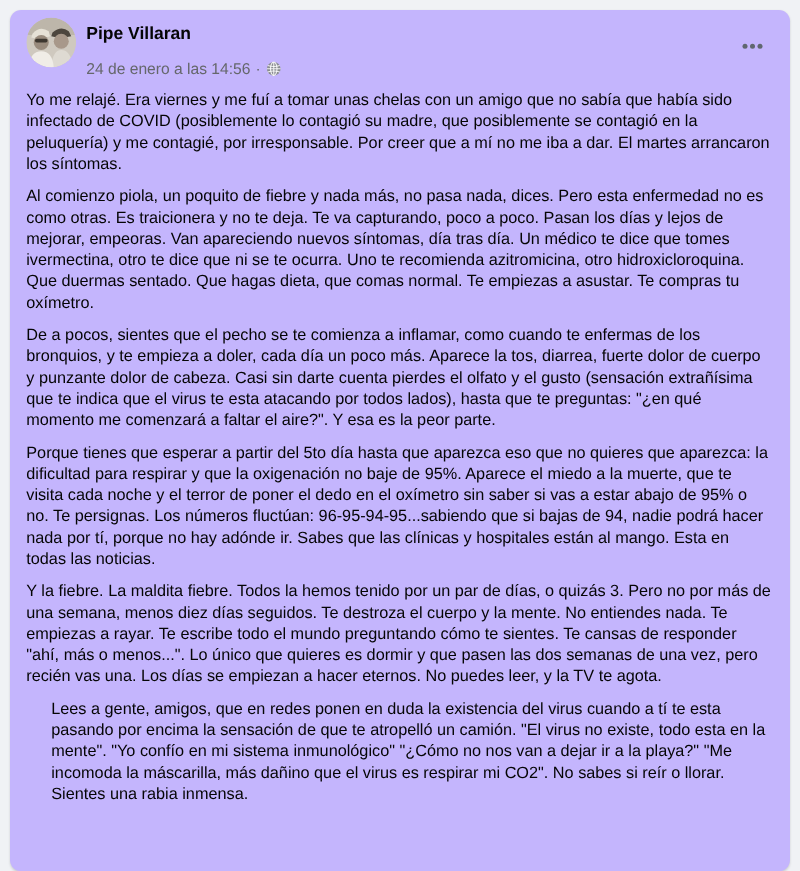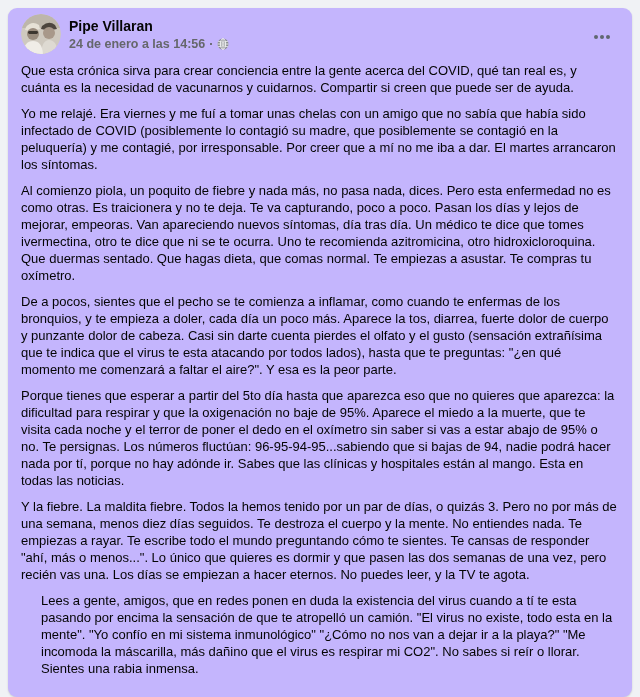--- a/index.html
+++ b/index.html
@@ -43,25 +43,24 @@
     font-weight: bold;
     color: #050505;
     text-decoration: none;
     cursor: pointer;
     display: inline-block;
   }
   .timestamp-row {
     display: flex;
     align-items: center;
     gap: 4px;
-    margin-top: 1px;
+    margin-top: 11px;
     color: #65676b;
     font-size: 12.5px;
     line-height: 16px;
-    font-weight: bold;
   }
   .timestamp-link { color: #65676b; text-decoration: none; cursor: pointer; }
   .globe-wrap { display: inline-flex; align-items: center; }
   .more-btn {
     width: 32px; height: 32px;
     border-radius: 50%;
     border: none;
     background: transparent;
     display: flex;
     align-items: center;
@@ -133,21 +132,20 @@
         </span>
       </div>
     </div>
 
     <button class="more-btn" aria-label="Opciones">
       <span class="ellipsis-dots"></span>
     </button>
   </div>
 
   <div class="post-body">
-    <p>Que esta crónica sirva para crear conciencia entre la gente acerca del COVID, qué tan real es, y cuánta es la necesidad de vacunarnos y cuidarnos. Compartir si creen que puede ser de ayuda.</p>
     <p>Yo me relajé. Era viernes y me fuí a tomar unas chelas con un amigo que no sabía que había sido infectado de COVID (posiblemente lo contagió su madre, que posiblemente se contagió en la peluquería) y me contagié, por irresponsable. Por creer que a mí no me iba a dar. El martes arrancaron los síntomas.</p>
     <p>Al comienzo piola, un poquito de fiebre y nada más, no pasa nada, dices. Pero esta enfermedad no es como otras. Es traicionera y no te deja. Te va capturando, poco a poco. Pasan los días y lejos de mejorar, empeoras. Van apareciendo nuevos síntomas, día tras día. Un médico te dice que tomes ivermectina, otro te dice que ni se te ocurra. Uno te recomienda azitromicina, otro hidroxicloroquina. Que duermas sentado. Que hagas dieta, que comas normal. Te empiezas a asustar. Te compras tu oxímetro.</p>
     <p>De a pocos, sientes que el pecho se te comienza a inflamar, como cuando te enfermas de los bronquios, y te empieza a doler, cada día un poco más. Aparece la tos, diarrea, fuerte dolor de cuerpo y punzante dolor de cabeza. Casi sin darte cuenta pierdes el olfato y el gusto (sensación extrañísima que te indica que el virus te esta atacando por todos lados), hasta que te preguntas: "¿en qué momento me comenzará a faltar el aire?". Y esa es la peor parte.</p>
     <p>Porque tienes que esperar a partir del 5to día hasta que aparezca eso que no quieres que aparezca: la dificultad para respirar y que la oxigenación no baje de 95%. Aparece el miedo a la muerte, que te visita cada noche y el terror de poner el dedo en el oxímetro sin saber si vas a estar abajo de 95% o no. Te persignas. Los números fluctúan: 96-95-94-95...sabiendo que si bajas de 94, nadie podrá hacer nada por tí, porque no hay adónde ir. Sabes que las clínicas y hospitales están al mango. Esta en todas las noticias.</p>
     <p>Y la fiebre. La maldita fiebre. Todos la hemos tenido por un par de días, o quizás 3. Pero no por más de una semana, menos diez días seguidos. Te destroza el cuerpo y la mente. No entiendes nada. Te empiezas a rayar. Te escribe todo el mundo preguntando cómo te sientes. Te cansas de responder "ahí, más o menos...". Lo único que quieres es dormir y que pasen las dos semanas de una vez, pero recién vas una. Los días se empiezan a hacer eternos. No puedes leer, y la TV te agota.</p>
     <p>Lees a gente, amigos, que en redes ponen en duda la existencia del virus cuando a tí te esta pasando por encima la sensación de que te atropelló un camión. "El virus no existe, todo esta en la mente". "Yo confío en mi sistema inmunológico" "¿Cómo no nos van a dejar ir a la playa?" "Me incomoda la máscarilla, más dañino que el virus es respirar mi CO2". No sabes si reír o llorar. Sientes una rabia inmensa.</p>
   </div>
 
 </div>
 

